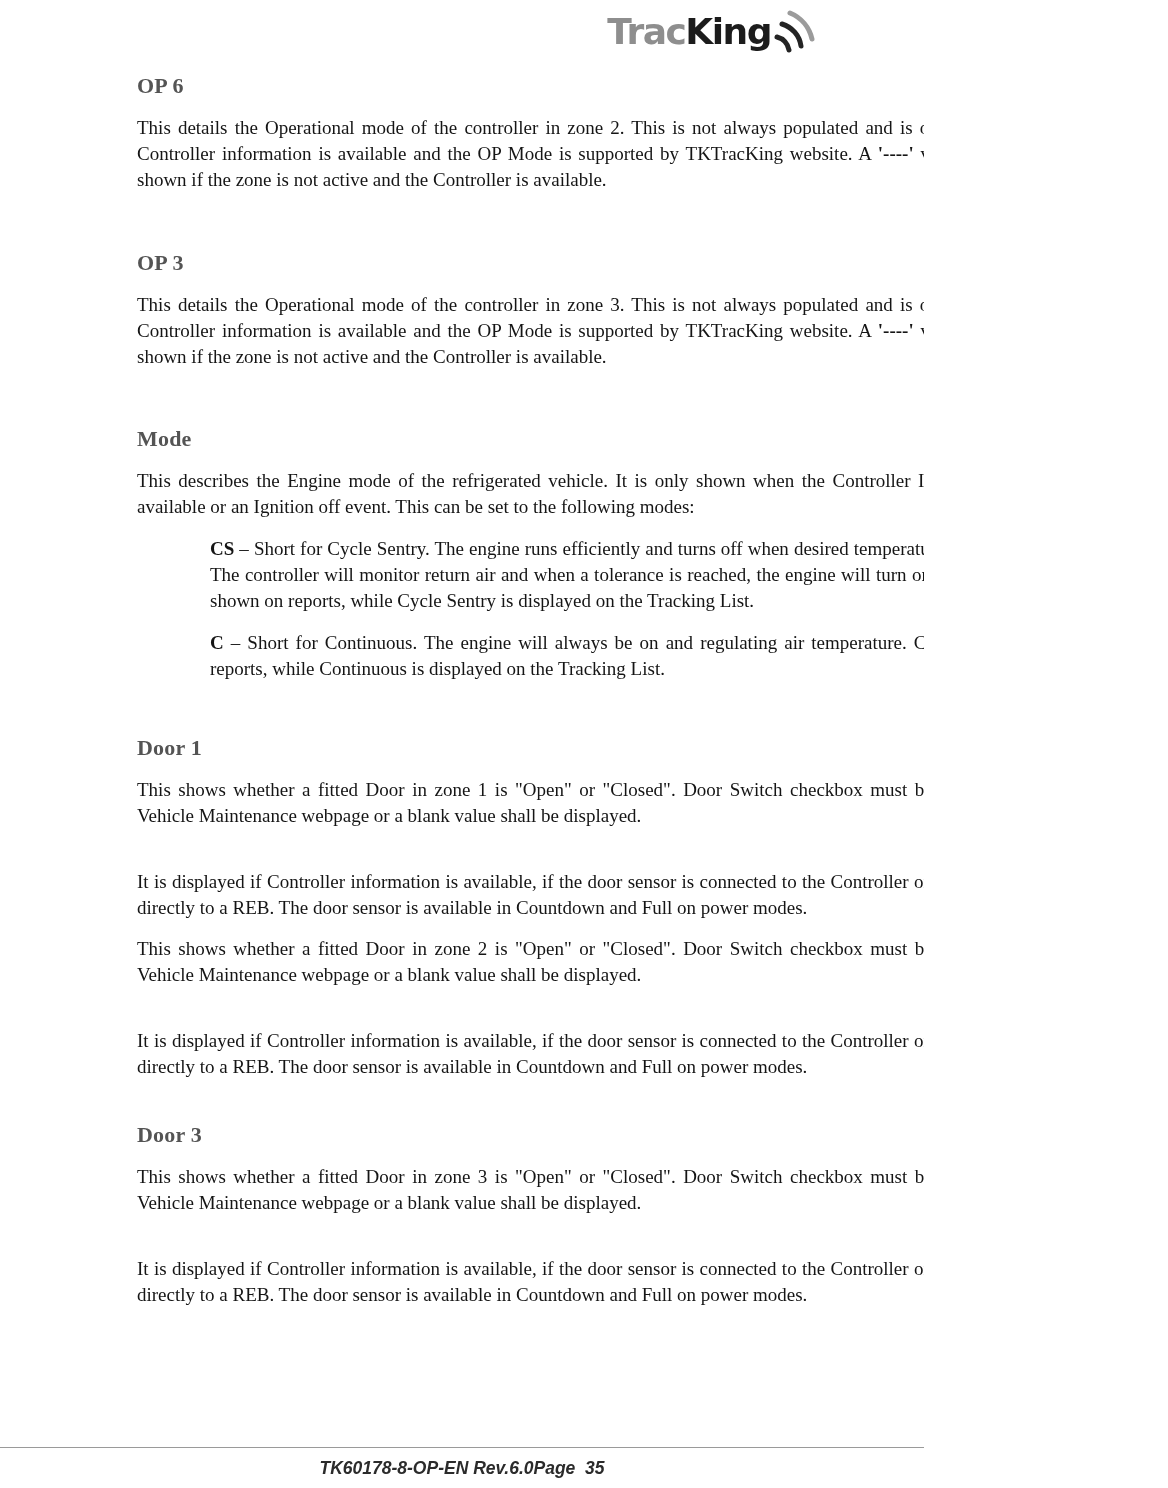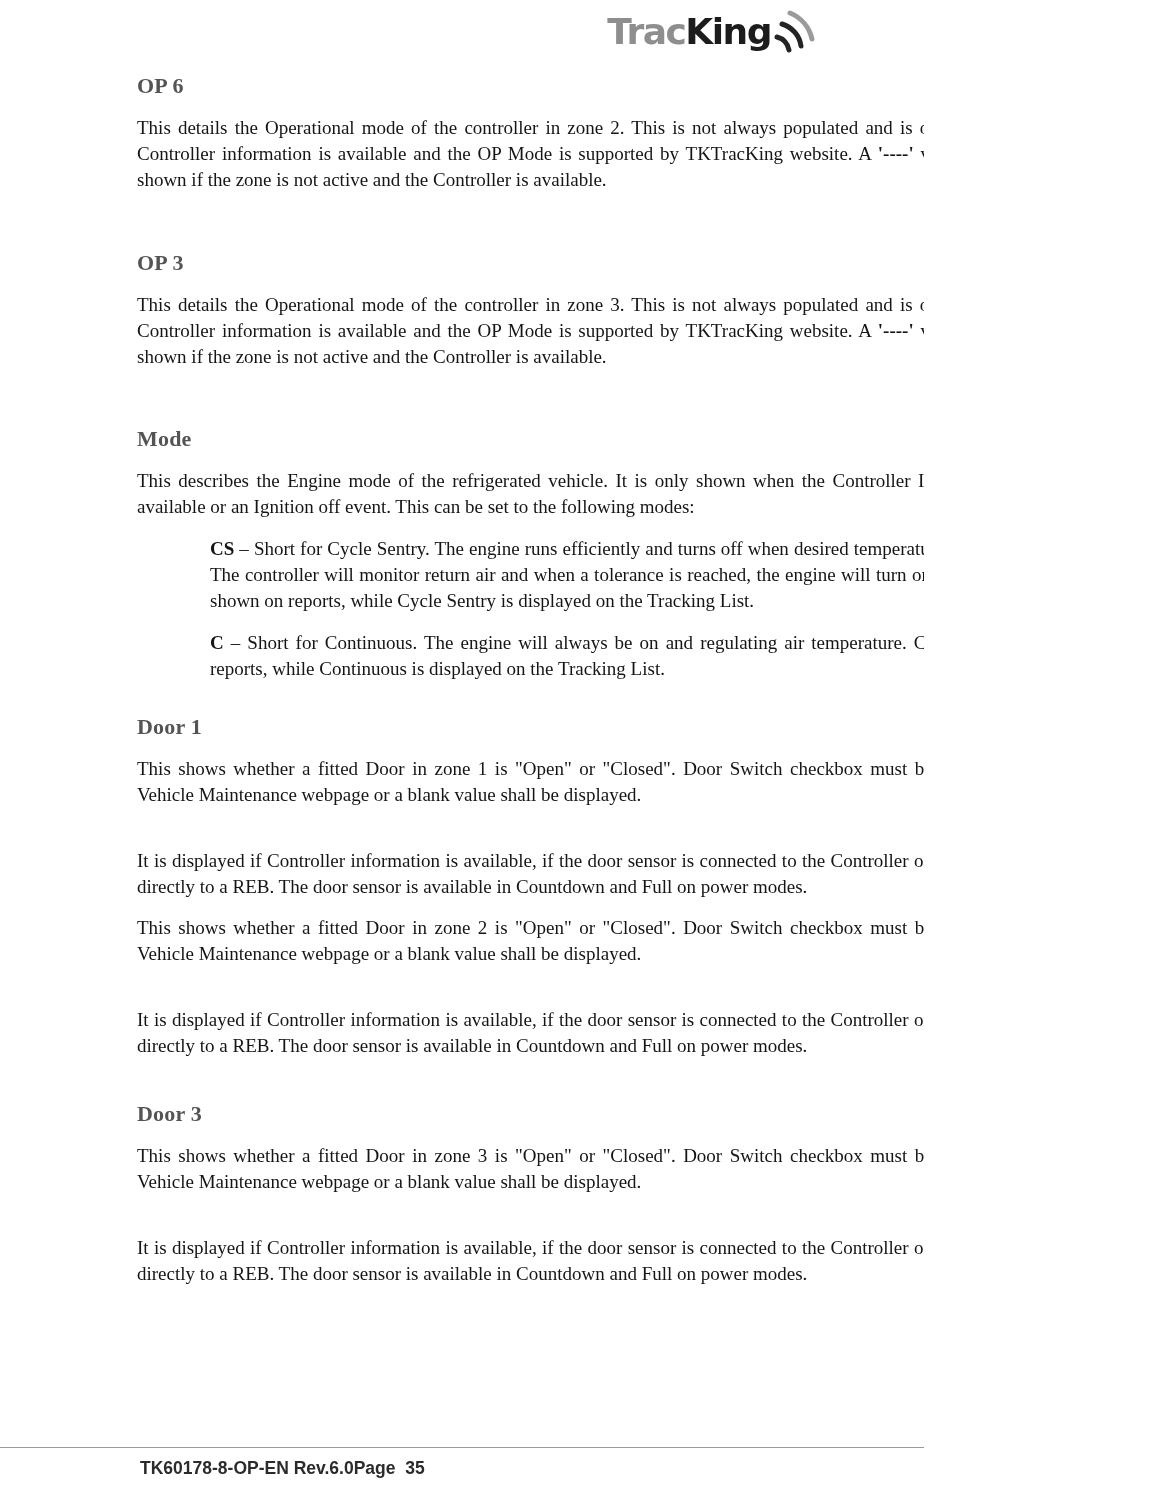--- a/index.html
+++ b/index.html
@@ -52,44 +52,45 @@
     margin: 0;
     font-size: 19px;
     line-height: 26px;
     text-align: justify;
   }
   .mt-para   { margin-top: 15px !important; }
   .mt-gap    { margin-top: 40px !important; }
   .mode-item { margin-top: 16px !important; padding-left: 73px; }
   .h-op3     { margin-top: 56px; }
   .h-mode    { margin-top: 55px; }
-  .h-door1   { margin-top: 31px; }
+  .h-door1   { margin-top: 52px; }
   .h-door2   { margin-top: 40px; }
   .h-door3   { margin-top: 41px; }
   strong { font-weight: bold; }
 
   
   .footer-rule {
     position: absolute;
     left: 0;
     right: 0;
     top: 1447px;
     border-top: 1px solid #9a9a9a;
   }
   .footer {
     position: absolute;
     left: 140px;
     right: 140px;
     top: 1458px;
     display: flex;
-    justify-content: flex-start;
+    justify-content: center;
     font-family: "Liberation Sans", sans-serif;
     font-weight: bold;
     font-size: 17.5px;
     color: #2b2b2b;
+    font-style: italic;
   }
   .pre-space { white-space: pre; }
 </style>
 </head>
 <body>
 
 <div class="page">
 
   <div class="logo">
     <div class="logo-text">

